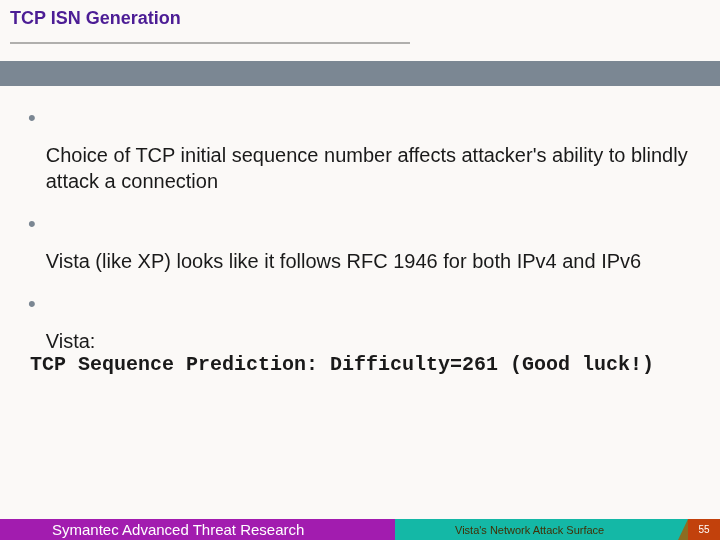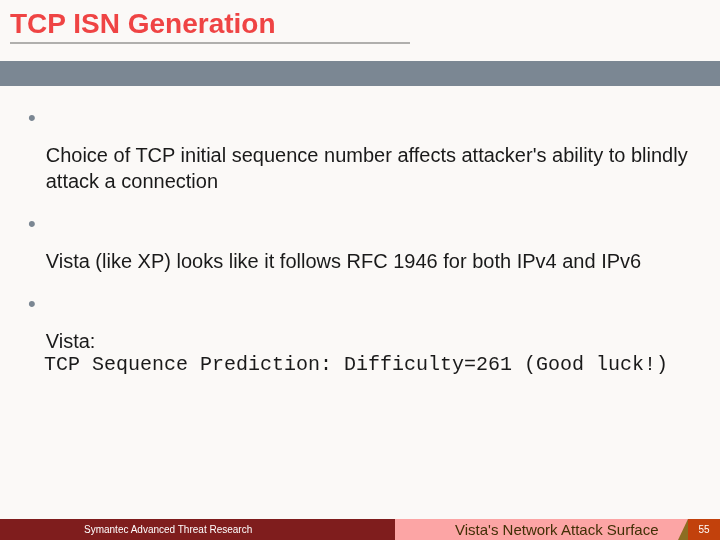--- a/index.html
+++ b/index.html
@@ -16,23 +16,23 @@
     height: 64px;
   }
   .title-area {
     flex: 1;
     padding-left: 10px;
     display: flex;
     align-items: flex-start;
     padding-top: 8px;
   }
   .title {
-    font-size: 28px;
+    font-size: 18px;
     font-weight: bold;
-    color: #ef4444;
+    color: #4c1d95;
   }
   .title-rule {
     position: absolute;
     top: 42px;
     left: 10px;
     width: 400px;
     height: 2px;
     background: #b0afad;
   }
   .header-dark {
@@ -94,45 +94,46 @@
   }
   .bullet .txt {
     flex: 1;
     margin-top: 36px;
   }
   .mono {
     font-family: "Courier New", Courier, monospace;
     font-size: 20px;
     color: #1a1a1a;
     line-height: 1.3;
-    margin-left: 16px;
+    margin-left: 2px;
     margin-top: -6px;
+    font-weight: bold;
   }
   .footer {
     position: absolute;
     bottom: 0;
     left: 0;
     width: 720px;
     height: 21px;
     display: flex;
   }
   .footer-left {
     width: 395px;
-    background: #7f1d1d;
+    background: #a21caf;
     color: #fff;
-    font-size: 10px;
+    font-size: 15px;
     display: flex;
     align-items: center;
-    padding-left: 84px;
+    padding-left: 52px;
   }
   .footer-mid {
     flex: 1;
-    background: #fca5a5;
+    background: #14b8a6;
     color: #413006;
-    font-size: 15px;
+    font-size: 11px;
     display: flex;
     align-items: center;
     padding-left: 60px;
   }
   .footer-right {
     width: 32px;
     background: #c2410c;
     color: #fff;
     font-size: 10px;
     display: flex;

